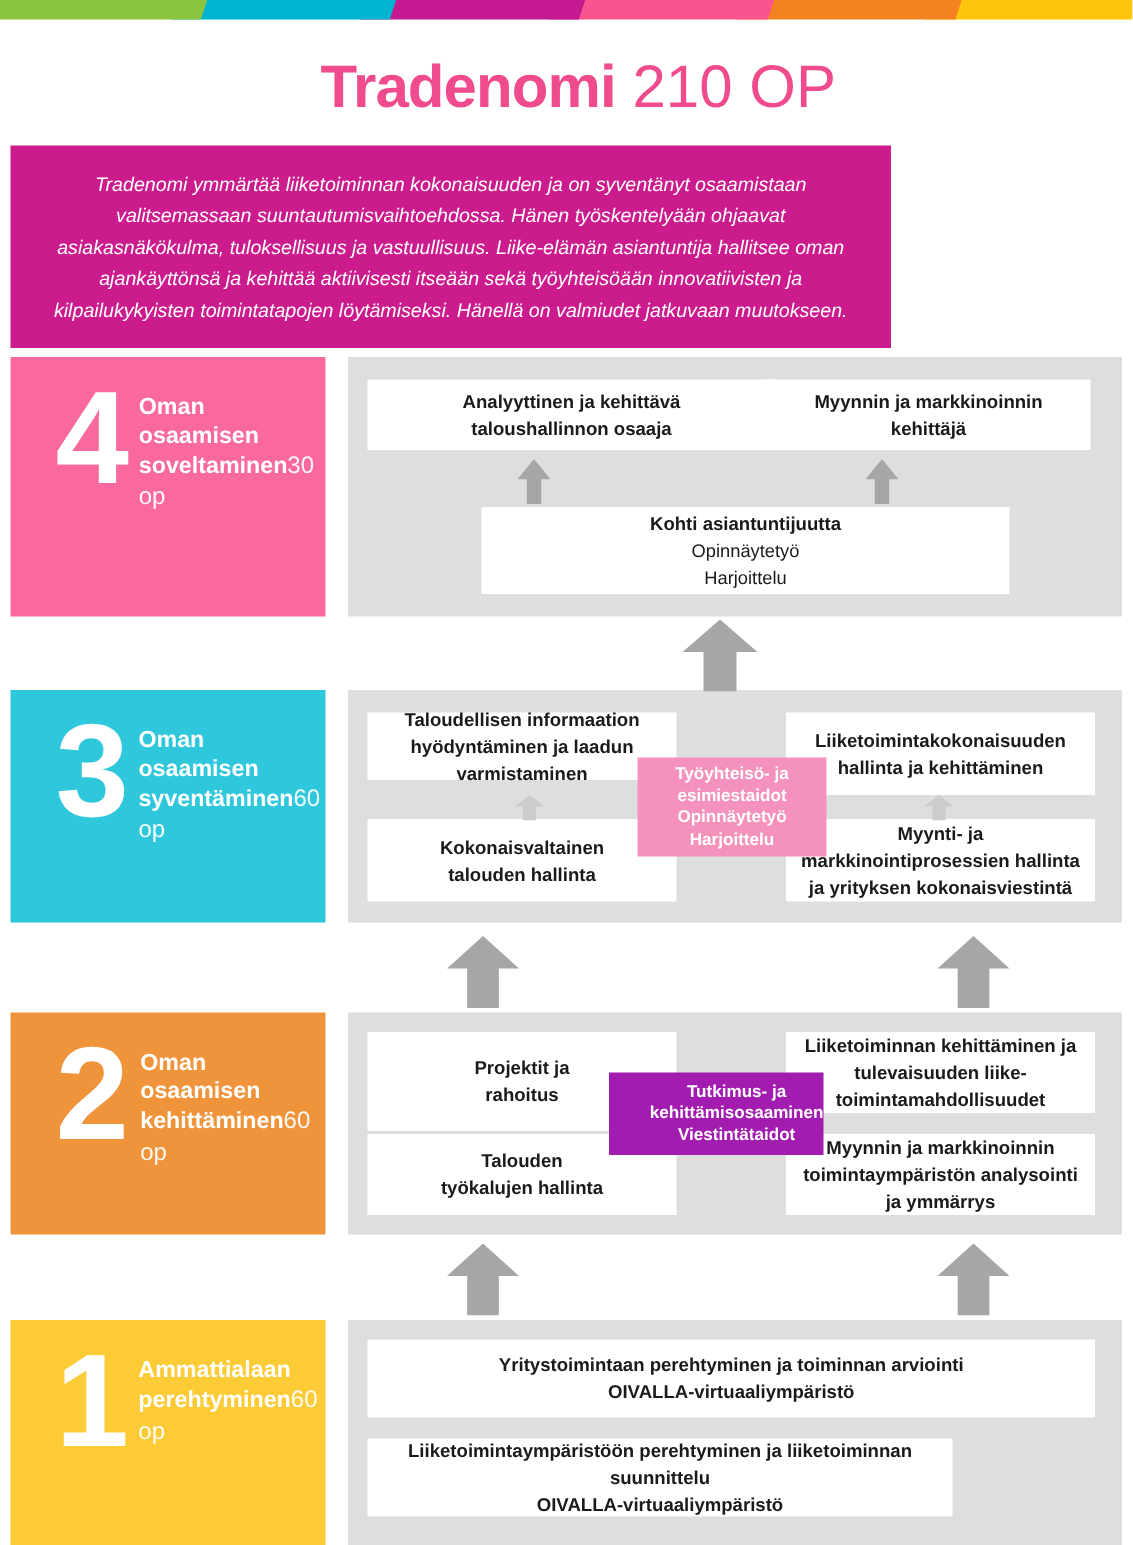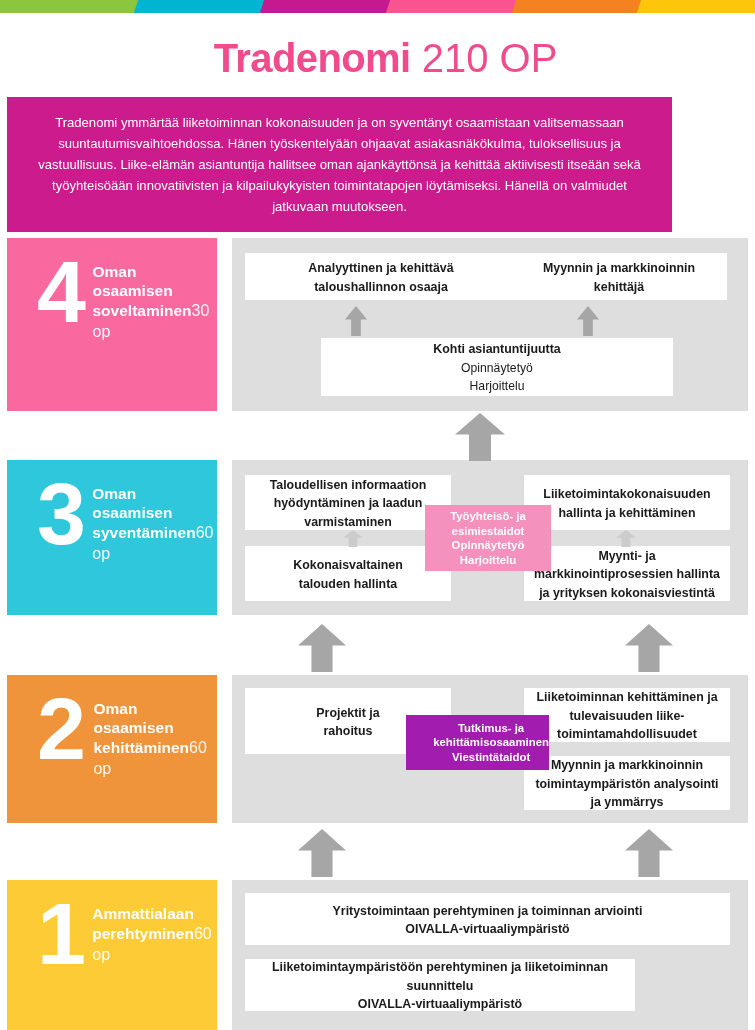--- a/index.html
+++ b/index.html
@@ -53,26 +53,27 @@
     font-size: 40px;
     font-weight: normal;
     letter-spacing: 0px;
   }
 
   
   .intro {
     position: absolute;
     left: 7px;
     top: 97px;
-    width: 665px;
+    width: 587px;
     height: 135px;
     display: flex;
     align-items: center;
     justify-content: center;
     padding: 6px 16px;
+    font-style: italic;
   }
   .intro p {
     color: #ffffff;
     font-size: 13.1px;
     line-height: 21px;
     text-align: center;
     font-weight: normal;
   }
 
   
@@ -240,21 +241,21 @@
       <div class="level" style="top: 460px; height: 155px;">
         <div class="level-badge" style="background: rgb(46, 199, 219);">
           <div class="badge-inner">
             <span class="badge-num">3</span>
             <span class="badge-text"><span class="badge-title">Oman
 osaamisen
 syventäminen</span><span class="badge-op">60 op</span></span>
           </div>
         </div>
         <div class="band"></div>
-        <div class="card" style="left: 245px; top: 15px; width: 206px; height: 55px;">
+        <div class="card" style="left: 245px; top: 15px; width: 206px; height: 45px;">
           <div><span class="card-title">Taloudellisen informaation
 hyödyntäminen ja laadun
 varmistaminen</span></div>
         </div>
         <div class="card" style="left: 524px; top: 15px; width: 206px; height: 55px;">
           <div><span class="card-title">Liiketoimintakokonaisuuden
 hallinta ja kehittäminen</span></div>
         </div>
         <div class="card" style="left: 524px; top: 86px; width: 206px; height: 55px;">
           <div><span class="card-title">Myynti- ja
@@ -294,20 +295,24 @@
         <div class="band"></div>
         <div class="card" style="left: 245px; top: 13px; width: 206px; height: 66px;">
           <div><span class="card-title">Projektit ja
 rahoitus</span></div>
         </div>
         <div class="card" style="left: 524px; top: 13px; width: 206px; height: 54px;">
           <div><span class="card-title">Liiketoiminnan kehittäminen ja
 tulevaisuuden liike-
 toimintamahdollisuudet</span></div>
         </div>
+        <div class="card" style="left: 245px; top: 81px; width: 206px; height: 54px;">
+          <div><span class="card-title">Talouden
+työkalujen hallinta</span></div>
+        </div>
         <div class="card" style="left: 524px; top: 81px; width: 206px; height: 54px;">
           <div><span class="card-title">Myynnin ja markkinoinnin
 toimintaympäristön analysointi
 ja ymmärrys</span></div>
         </div>
         <div class="chip" style="left: 406px; top: 40px; width: 143px; height: 55px; background: #a21caf; justify-content: flex-end;">
           <span class="chip-text">Tutkimus- ja
 kehittämisosaaminen
 Viestintätaidot</span>
         </div>

